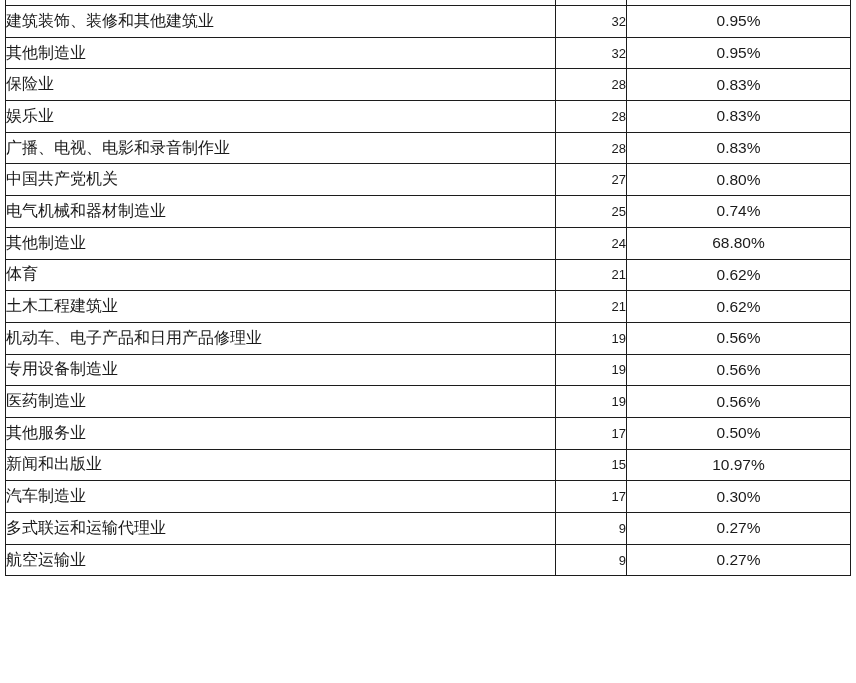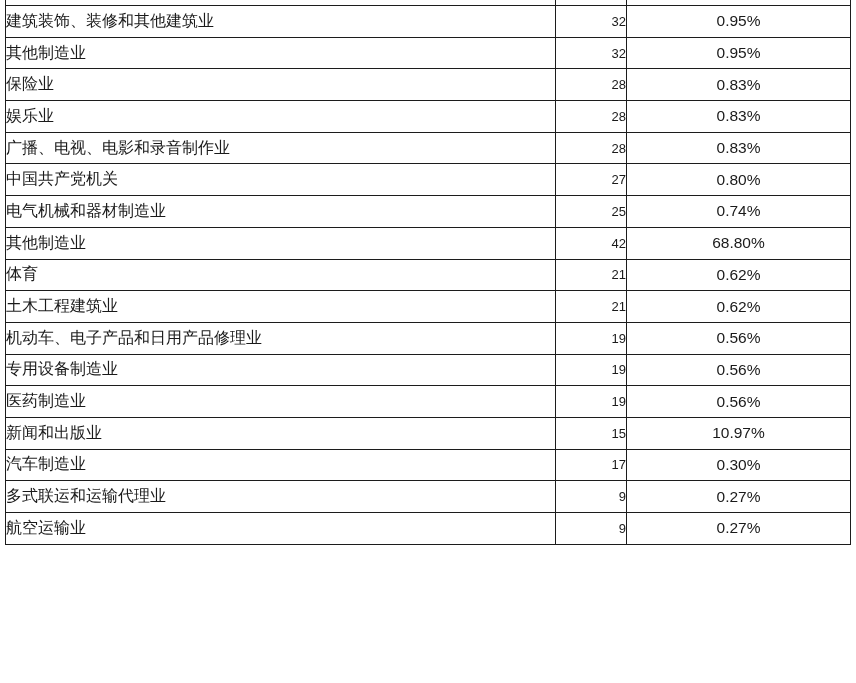--- a/index.html
+++ b/index.html
@@ -108,21 +108,21 @@
     <td class="count-cell">27</td>
     <td class="percent-cell">0.80%</td>
   </tr>
         <tr class="data-row">
     <td class="industry-cell">电气机械和器材制造业</td>
     <td class="count-cell">25</td>
     <td class="percent-cell">0.74%</td>
   </tr>
         <tr class="data-row">
     <td class="industry-cell">其他制造业</td>
-    <td class="count-cell">42</td>
+    <td class="count-cell">24</td>
     <td class="percent-cell">68.80%</td>
   </tr>
         <tr class="data-row">
     <td class="industry-cell">体育</td>
     <td class="count-cell">21</td>
     <td class="percent-cell">0.62%</td>
   </tr>
         <tr class="data-row">
     <td class="industry-cell">土木工程建筑业</td>
     <td class="count-cell">21</td>
@@ -137,20 +137,25 @@
     <td class="industry-cell">专用设备制造业</td>
     <td class="count-cell">19</td>
     <td class="percent-cell">0.56%</td>
   </tr>
         <tr class="data-row">
     <td class="industry-cell">医药制造业</td>
     <td class="count-cell">19</td>
     <td class="percent-cell">0.56%</td>
   </tr>
         <tr class="data-row">
+    <td class="industry-cell">其他服务业</td>
+    <td class="count-cell">17</td>
+    <td class="percent-cell">0.50%</td>
+  </tr>
+        <tr class="data-row">
     <td class="industry-cell">新闻和出版业</td>
     <td class="count-cell">15</td>
     <td class="percent-cell">10.97%</td>
   </tr>
         <tr class="data-row">
     <td class="industry-cell">汽车制造业</td>
     <td class="count-cell">17</td>
     <td class="percent-cell">0.30%</td>
   </tr>
         <tr class="data-row">

